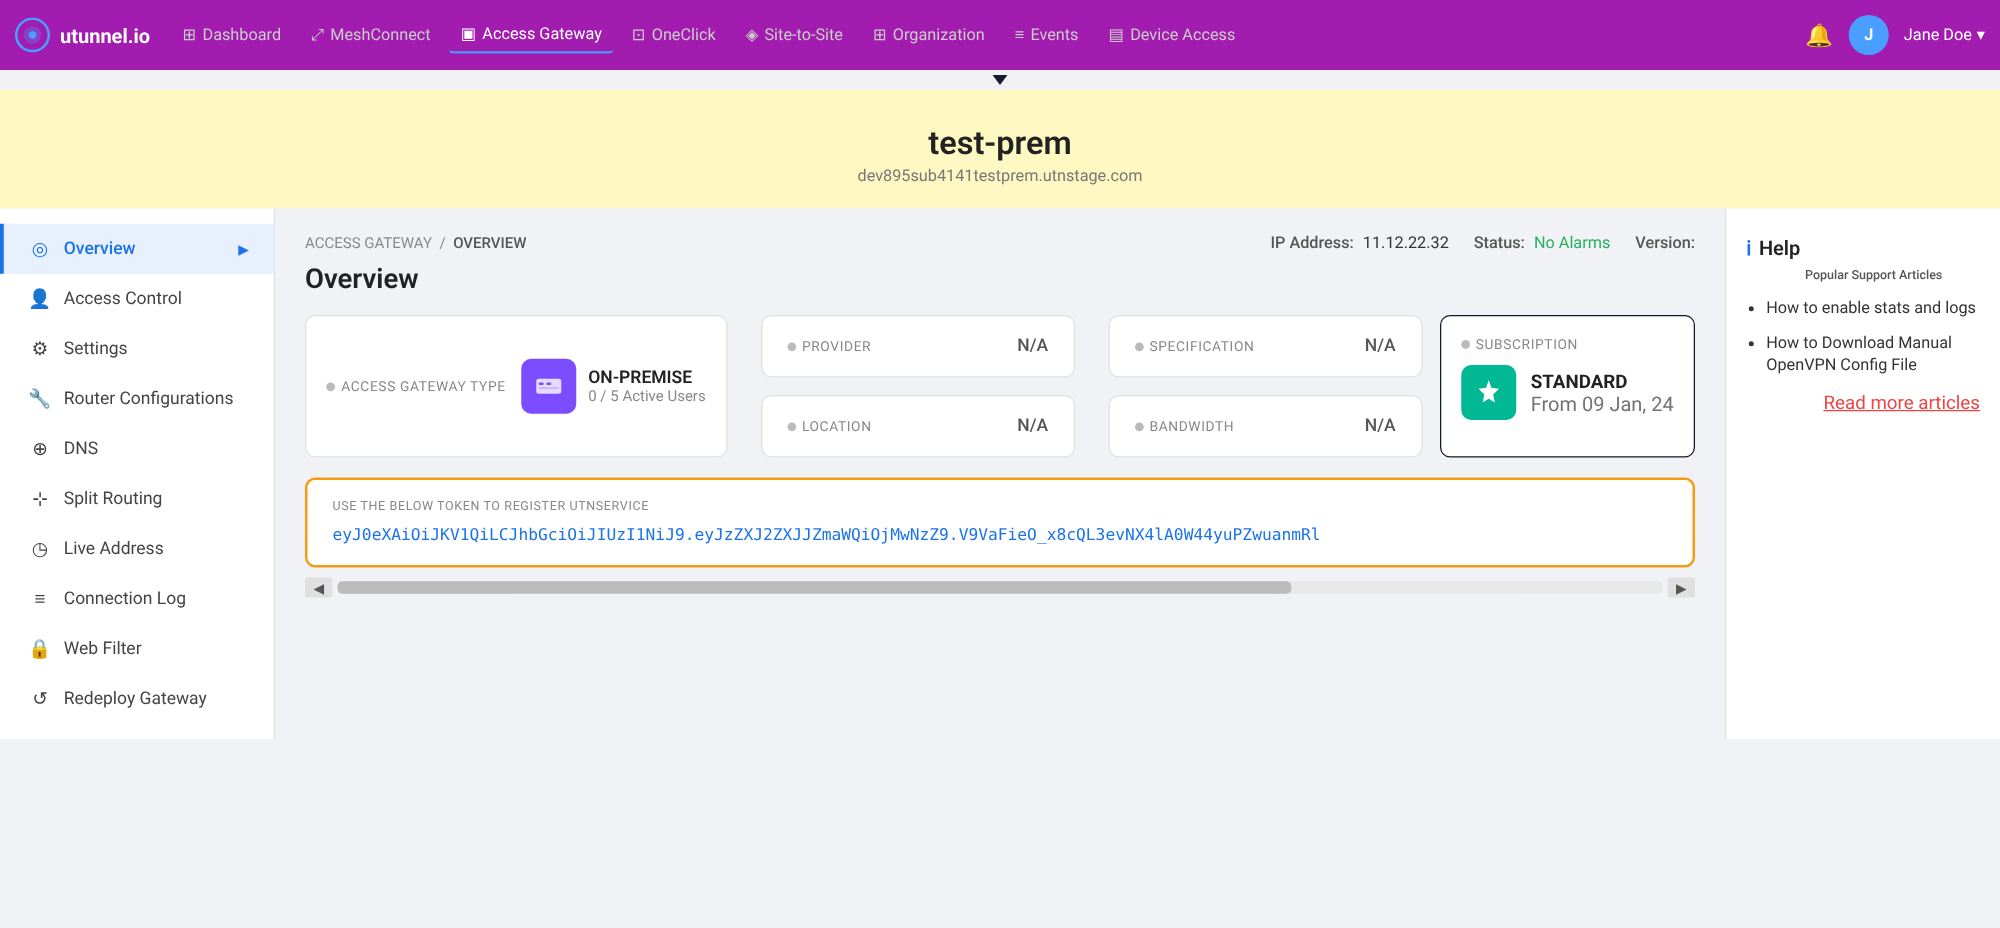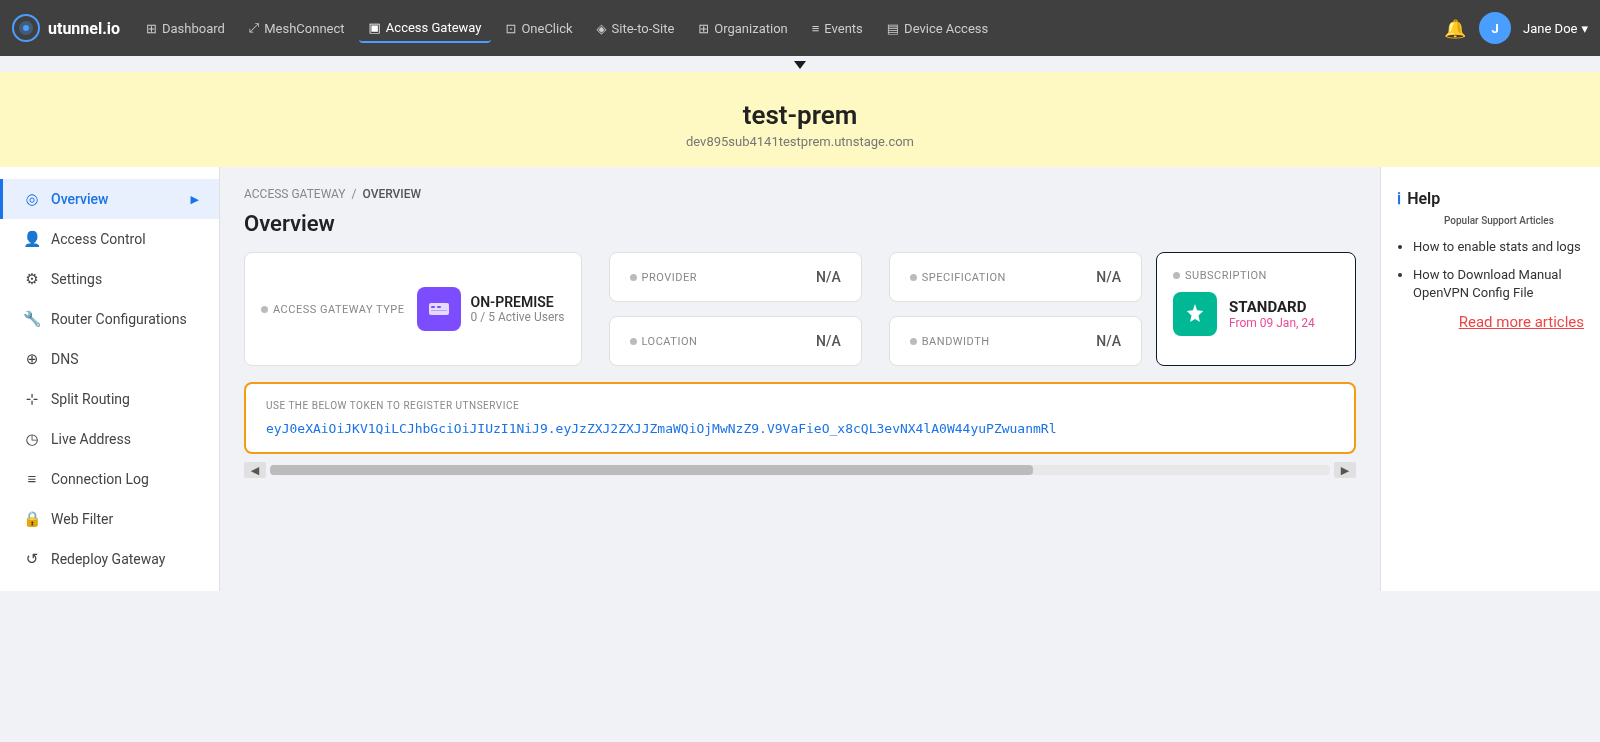--- a/index.html
+++ b/index.html
@@ -1,20 +1,20 @@
 <!DOCTYPE html>
 <html><head>
   <meta charset="utf-8">
   <style>
     * { box-sizing: border-box; margin: 0; padding: 0; }
     body { font-family: -apple-system, BlinkMacSystemFont, 'Segoe UI', Roboto, sans-serif; background: #f0f2f5; color: #333; font-size: 14px; }
 
     
     .topnav {
-      background: #404040;
+      background: #a21caf;
       display: flex;
       align-items: center;
       height: 56px;
       padding: 0 12px;
       gap: 4px;
       position: relative;
       text-align: center;
     }
     .topnav-logo {
       display: flex;
@@ -238,21 +238,21 @@
       margin-top: 4px;
     }
     .sub-icon {
       width: 44px; height: 44px;
       background: #00b894;
       border-radius: 8px;
       display: flex; align-items: center; justify-content: center;
       color: #fff; font-size: 20px;
     }
     .sub-name { font-weight: 700; font-size: 15px; color: #222; }
-    .sub-from { font-size: 12px; color: #ec4899; }
+    .sub-from { font-size: 16px; color: #737373; }
 
     
     .token-box {
       border: 2px solid #f39c12;
       border-radius: 8px;
       background: #fff;
       padding: 16px 20px;
       margin-top: 4px;
     }
     .token-label {
@@ -459,20 +459,33 @@
     </div>
   </aside>
 
   <main class="main-panel">
 
     <div style="display:flex; justify-content:space-between; align-items:flex-start; margin-bottom:4px;">
       <div class="breadcrumb">
         <span>ACCESS GATEWAY</span>
         <span>/</span>
         <span class="bc-active">OVERVIEW</span>
+      </div>
+      <div style="display:flex; gap:20px; font-size:13px; align-items:center;">
+        <span>
+          <span class="label" style="color:#555; font-weight:500;">IP Address:</span>
+          <span style="margin-left:4px;">11.12.22.32</span>
+        </span>
+        <span>
+          <span class="label" style="color:#555; font-weight:500;">Status:</span>
+          <span style="margin-left:4px; color:#27ae60;">No Alarms</span>
+        </span>
+        <span>
+          <span class="label" style="color:#555; font-weight:500;">Version:</span>
+        </span>
       </div>
     </div>
 
     <div class="page-heading">Overview</div>
 
     <div class="cards-row">
 
       <div class="gw-type-card">
         <div class="gw-type-label">
           <span class="dot"></span>

